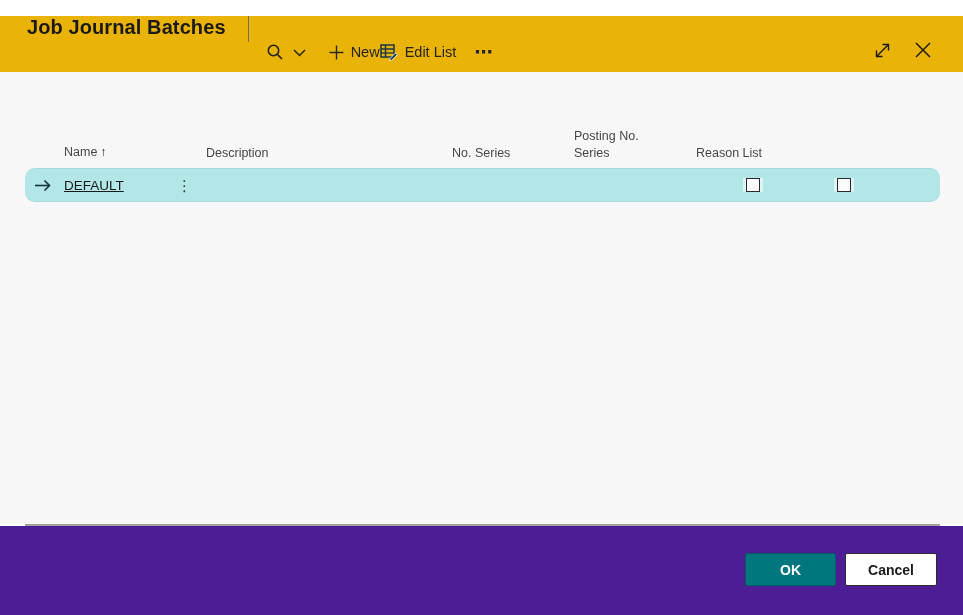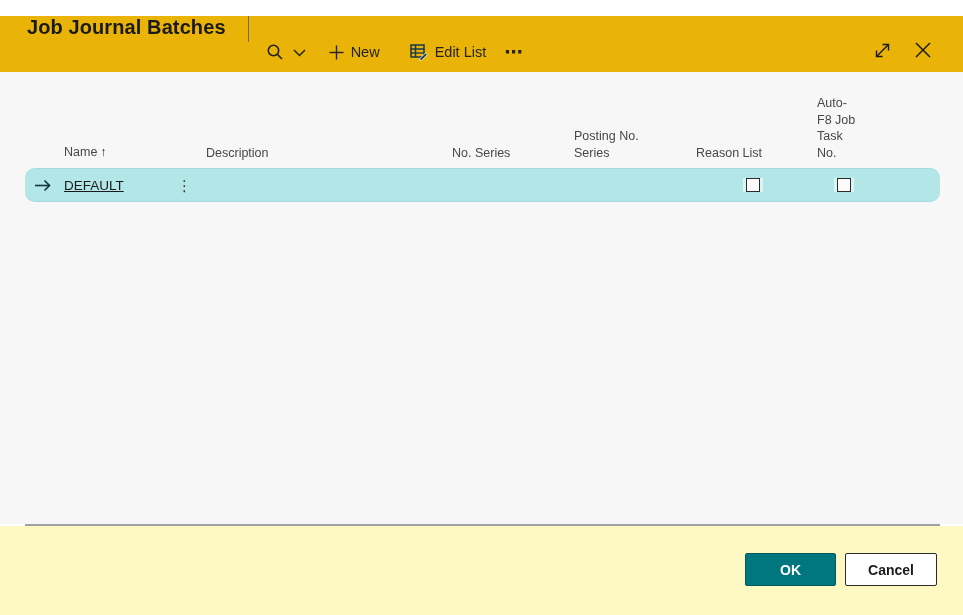--- a/index.html
+++ b/index.html
@@ -18,21 +18,21 @@
     position: absolute; left: 0; top: 16px; width: 963px; height: 72px;
     background: #eab308; display: flex; padding-left: 27px;
   }
   .title { font-size: 20px; font-weight: 700; color: #1a1a1a; letter-spacing: 0.1px; }
   .tb-divider { width: 1px; height: 26px; background: #6e6c6a; margin-left: 22px; margin-right: 17px; }
   .tb-item { display: flex; align-items: center; color: #252423; cursor: pointer; }
   .tb-item svg { display: block; }
   .tb-label { font-size: 14.5px; color: #252423; }
   .search-group { margin-right: 23px; }
   .search-group .chev { margin-left: 9px; }
-  .new-btn { margin-right: 30px; }
+  .new-btn { }
   .new-btn .plus { margin-right: 7px; }
   .editlist-btn { margin-right: 18px; }
   .editlist-btn .el-icon { margin-right: 7px; }
   .more-btn { font-size: 18px; font-weight: 700; color: #252423; letter-spacing: 1px; }
   .win-controls { position: absolute; right: 28px; top: 0; height: 72px; display: flex; align-items: center; gap: 17px; }
   .win-btn { display: flex; align-items: center; justify-content: center; width: 24px; height: 24px; cursor: pointer; color: #1a1a1a; }
 
   
   .content {
     position: absolute; left: 0; top: 72px; width: 963px; height: 452px;
@@ -67,21 +67,21 @@
   .row-dots { color: #3b3a39; font-size: 15px; padding-left: 4px; letter-spacing: 0; cursor: pointer; line-height: 1; }
   .chk-cell { display: flex; align-items: center; justify-content: center; }
   .checkbox {
     width: 14px; height: 14px; background: #fbfbfb;
     border: 1.6px solid #2b2b2b; box-shadow: 0 0 0 3px rgba(255,255,255,0.55);
     cursor: pointer;
   }
 
   
   .sep { position: absolute; left: 25px; top: 524px; width: 915px; height: 2px; background: #a3a1a0; }
-  .footer { position: absolute; left: 0; top: 526px; width: 963px; height: 89px; background: #fef9c3; }
+  .footer { position: absolute; left: 0; top: 526px; width: 963px; height: 89px; background: #4c1d95; }
   .btn {
     position: absolute; top: 27px; height: 33px; font-size: 14px; font-weight: 700;
     display: flex; align-items: center; justify-content: center;
     border-radius: 2px; cursor: pointer; font-family: inherit;
   }
   .btn-ok {
     left: 745px; width: 91px; background: #00767e; color: #ffffff;
     border: 1px solid #005a60;
   }
   .btn-cancel {
@@ -166,23 +166,20 @@
         <div class="head-cell">
           <span>Name</span><span class="sort-arrow">↑</span>
         </div>
         <div class="head-cell"></div>
         <div class="head-cell">Description</div>
         <div class="head-cell">No. Series</div>
         <div class="head-cell w-posting">
           <span class="wrapbox">Posting No. Series</span>
         </div>
         <div class="head-cell">Reason List</div>
-        <div class="head-cell w-narrow">
-          <span class="wrapbox">Auto-F8 Job Task No.</span>
-        </div>
       </div>
 
       <div class="grid-row data-row">
         <div class="cell row-arrow">
           <svg width="18" height="13" viewBox="0 0 18 13" fill="none" stroke="#16323d" stroke-width="1.6">
             <line x1="1" y1="6.5" x2="15.5" y2="6.5"></line>
             <polyline points="10.5,1.5 15.5,6.5 10.5,11.5"></polyline>
           </svg>
         </div>
         <div class="cell">

